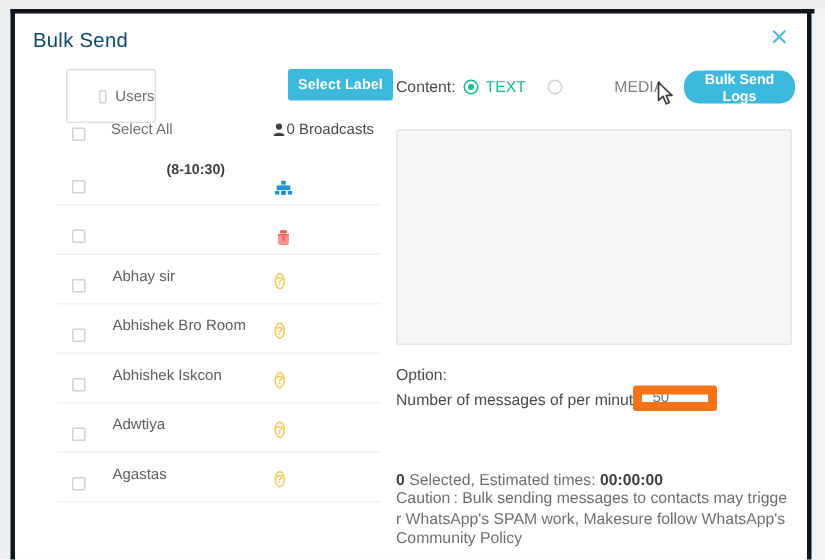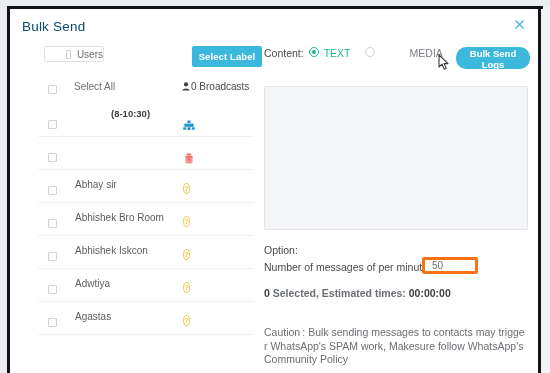--- a/index.html
+++ b/index.html
@@ -97,21 +97,21 @@
     width: 228px; height: 330px;
   }
 
   #filter-row {
     position: absolute;
     left: 18px; top: 6px;
     width: 210px; height: 22px;
   }
   .pill-btn {
     position: absolute;
-    height: 16px;
+    height: 36px;
     border: 1px solid #dfe1e4;
     border-radius: 2px;
     background: #ffffff;
     box-sizing: border-box;
     display: flex;
     align-items: center;
     padding-left: 21px;
     cursor: pointer;
   }
   .pill-btn .cb {
@@ -232,20 +232,21 @@
     position: absolute;
     left: 248px; top: 24px;
     width: 272px; height: 338px;
   }
 
   #content-row {
     position: absolute;
     left: 4px; top: 12px;
     height: 22px;
     display: flex;
+    align-items: center;
   }
   #content-label {
     font-size: 10.5px;
     color: #4a4a4a;
     margin-right: 5px;
   }
   .radio {
     width: 10px; height: 10px;
     border-radius: 50%;
     box-sizing: border-box;
@@ -316,38 +317,37 @@
   #rate-label {
     position: absolute;
     left: 4px; top: 226px;
     font-size: 10.5px;
     color: #4a4a4a;
   }
   #rate-input {
     position: absolute;
     left: 162px; top: 222px;
     width: 56px; height: 17px;
-    border: 3px solid #f97316;
+    border: 6px solid #f97316;
     border-radius: 2px;
     box-sizing: border-box;
     font-family: "Liberation Sans", sans-serif;
     font-size: 10px;
     color: #6b6f73;
     padding-left: 7px;
     outline: none;
     background: #fff;
   }
 
   #status-line {
     position: absolute;
-    left: 4px; top: 252px;
+    left: 4px; top: 279px;
     font-size: 10.5px;
     color: #6b6f73;
     white-space: nowrap;
-    font-weight: bold;
   }
   #status-line b { color: #3d4043; }
 
   #caution-text {
     position: absolute;
     left: 4px; top: 291px;
     width: 264px;
     font-size: 10.5px;
     color: #6b6f73;
     line-height: 13.5px;

